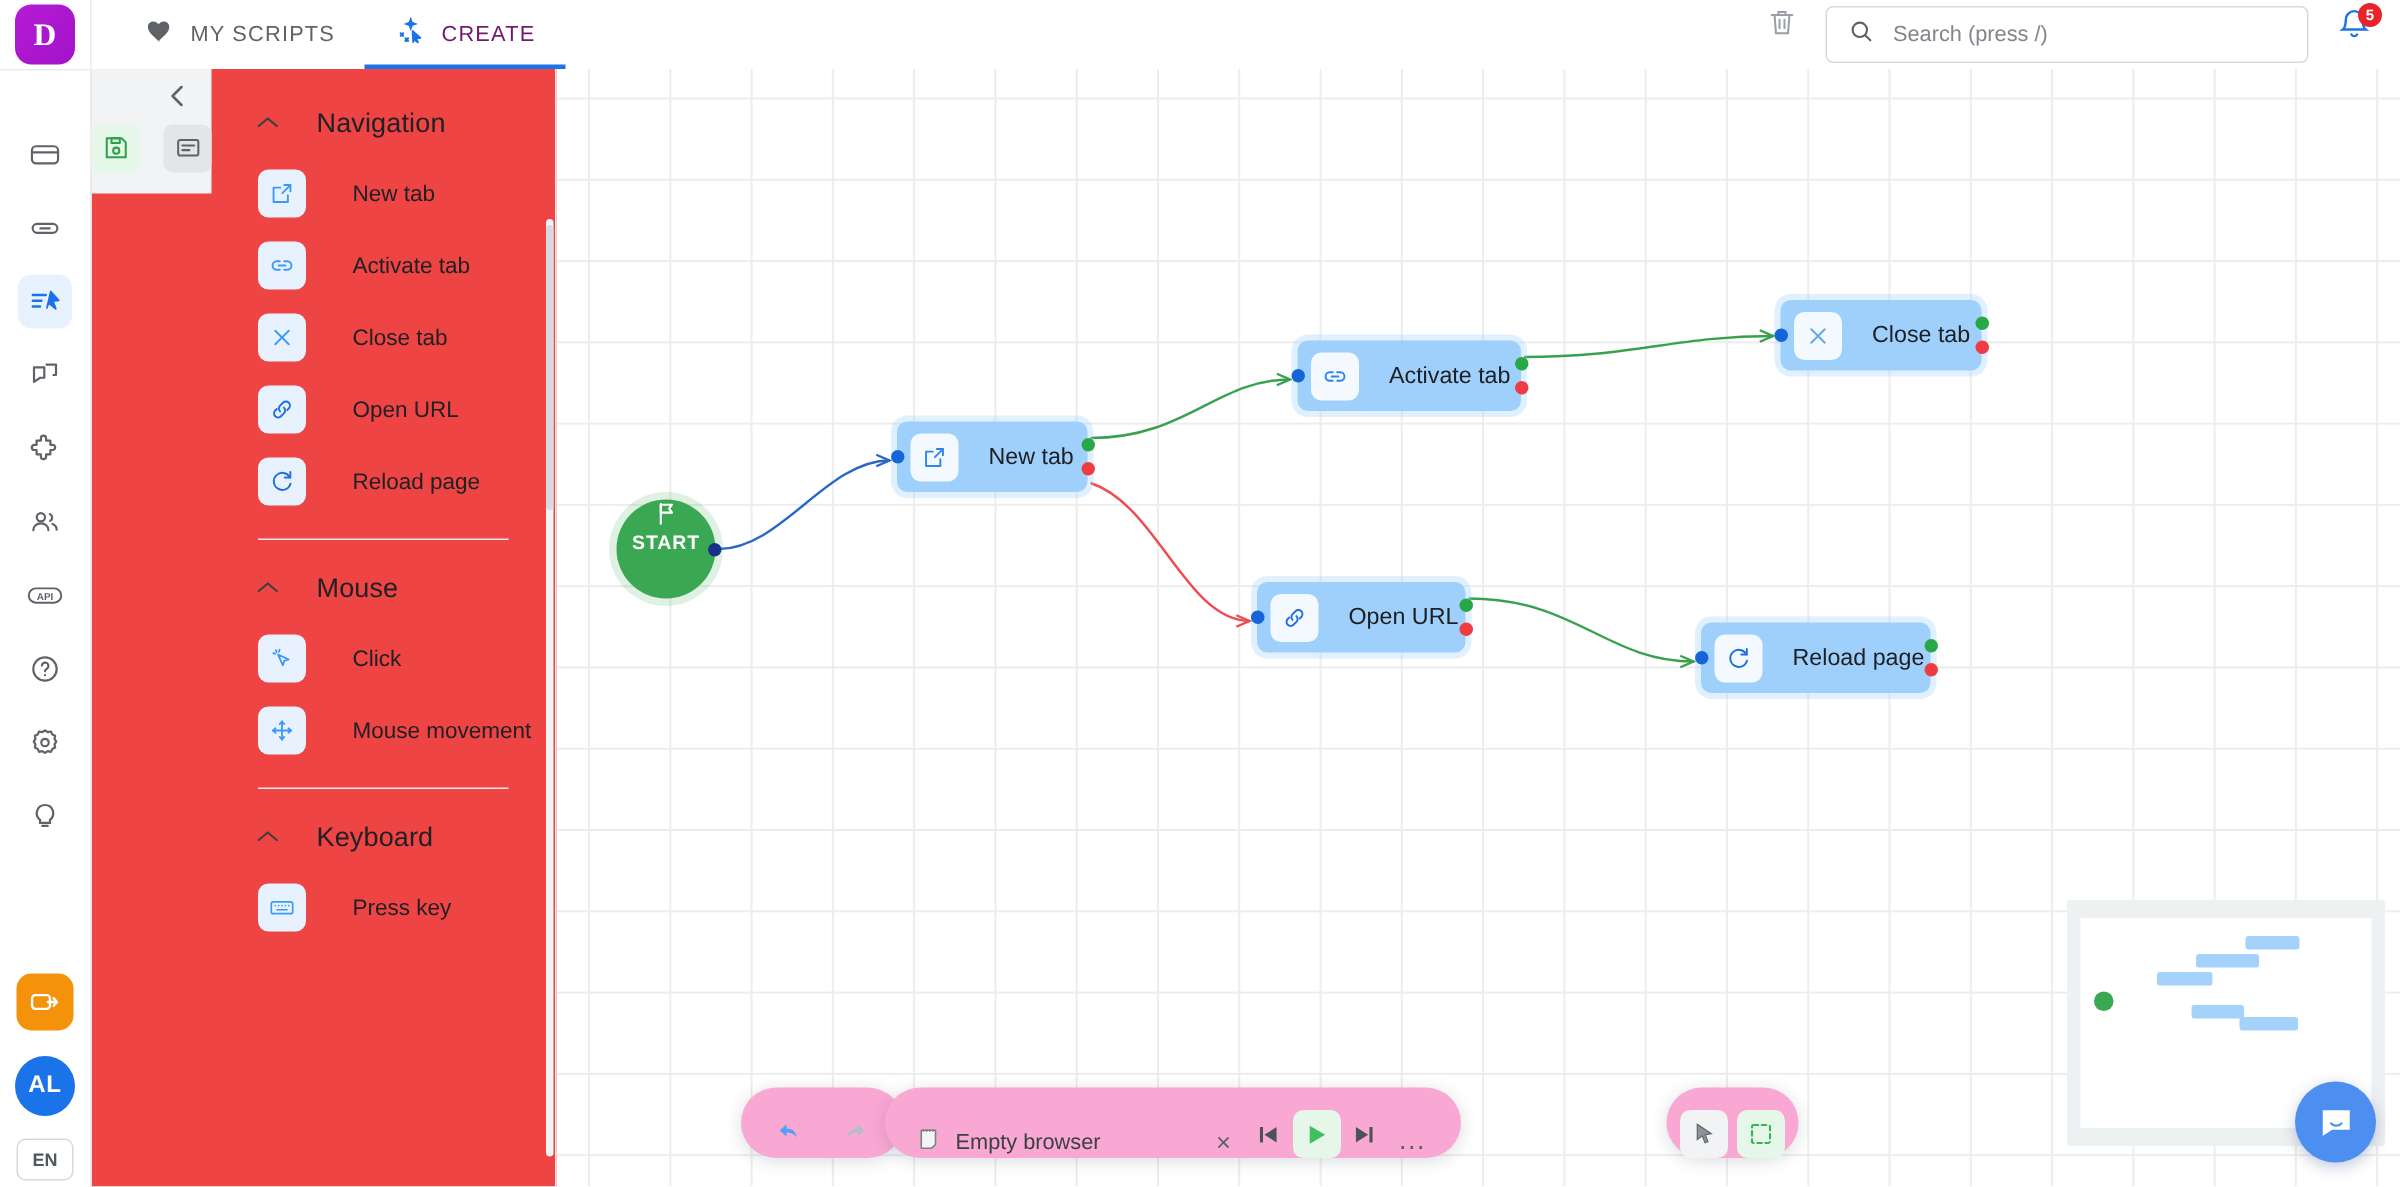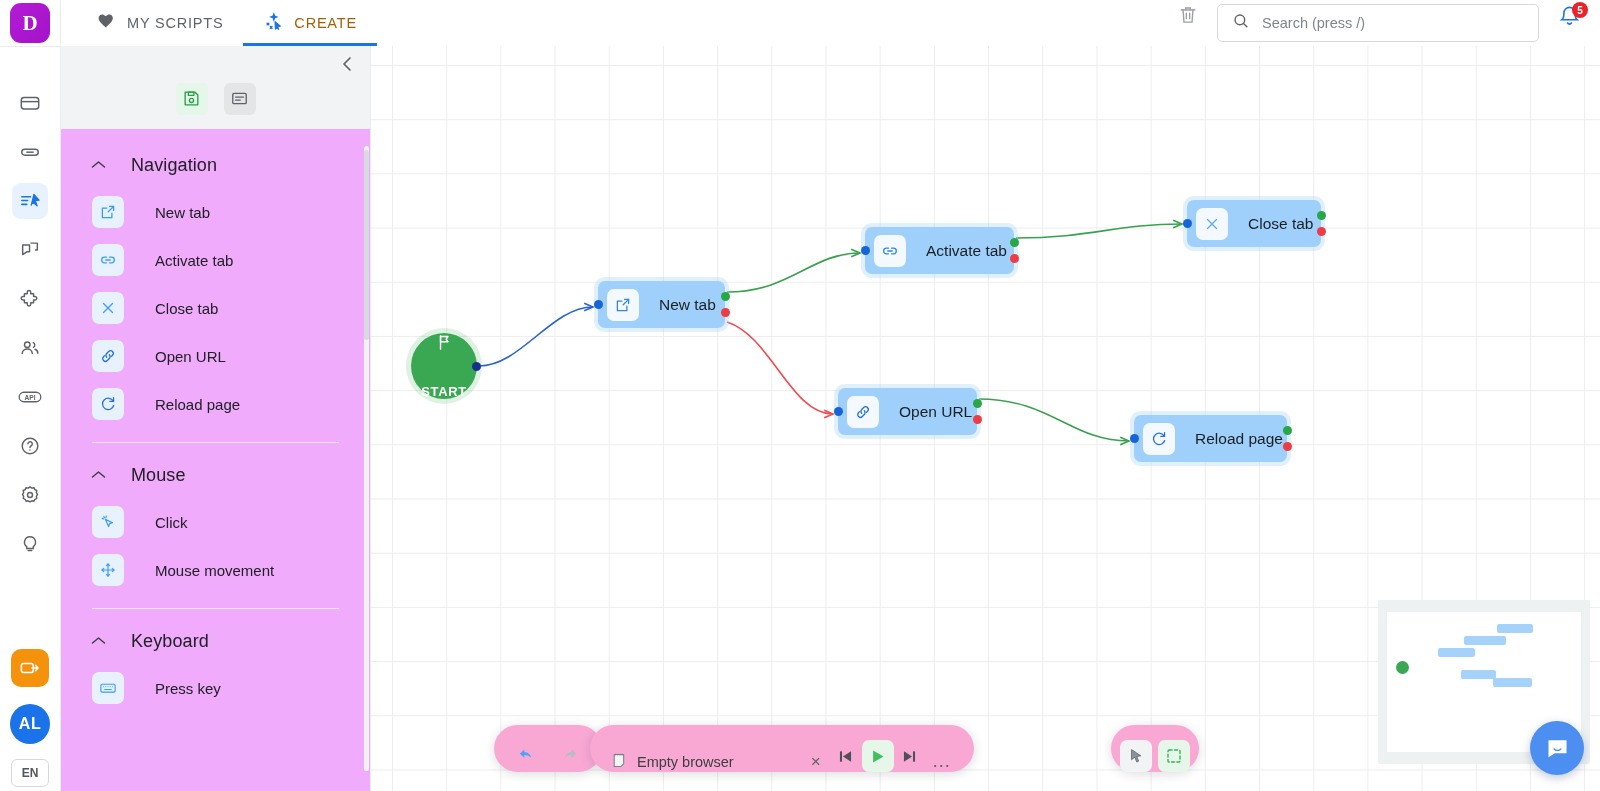--- a/index.html
+++ b/index.html
@@ -57,21 +57,21 @@
   }
   .topbar-underline {
     position:absolute; left:61px; top:45px; right:0; height:1px; background:#e9ecef;
   }
   .tab {
     height:46px; display:flex; align-items:center; gap:11px;
     padding:0 20px; cursor:pointer; position:relative;
     font-size:14.5px; letter-spacing:.8px; color:#5f6368; font-weight:500;
   }
   .tab:first-child { margin-left:16px; }
-  .tab.active { color:#a16207; }
+  .tab.active { color:#701a75; }
   .tab.active::after {
     content:""; position:absolute; left:0; right:0; bottom:0; height:3px; background:#1a73e8;
     z-index:2;
   }
   .topbar-right {
     margin-left:auto; display:flex; align-items:flex-start; gap:18px; padding-right:17px;
   }
   .trash-btn { cursor:pointer; display:flex; align-items:center; }
   .search-box {
     width:322px; height:38px; border:1px solid #d5d9de; border-radius:5px;
@@ -86,22 +86,22 @@
   .bell-badge {
     position:absolute; right:-5px; top:-2px; min-width:16px; height:16px;
     border-radius:8px; background:#e8242a; color:#fff; font-size:10px;
     font-weight:bold; display:flex; align-items:center; justify-content:center;
     padding:0 4px;
   }
 
   
   .panel {
     position:absolute; left:61px; top:46px; width:310px; bottom:0;
-    background:#f0abfc; border-right:1px solid #e9ecef; z-index:30;
-    display:flex; flex-direction:column;
+    background:#ef4444; border-right:1px solid #e9ecef; z-index:30;
+    display:flex; flex-direction:row;
   }
   .panel-head {
     height:83px; background:#f1f3f4; position:relative;
     display:flex; align-items:center; justify-content:center; gap:16px;
   }
   .panel-collapse {
     position:absolute; right:12px; top:7px; cursor:pointer;
     width:22px; height:22px; display:flex; align-items:center; justify-content:center;
   }
   .ph-btn {
@@ -164,21 +164,21 @@
   .port {
     position:absolute; width:9px; height:9px; border-radius:50%;
   }
   .port.in { background:#1565d8; left:-4.5px; top:50%; margin-top:-4.5px; }
   .port.out-green { background:#27a745; right:-4.5px; top:11px; }
   .port.out-red { background:#ef3b42; right:-4.5px; bottom:11px; }
 
   .start-node {
     position:absolute; width:66px; height:66px; border-radius:50%;
     background:#3aa853; box-shadow:0 0 0 5px rgba(58,168,83,.16);
-    display:flex; flex-direction:column; align-items:center; justify-content:space-between;
+    display:flex; flex-direction:column; align-items:center; justify-content:flex-start;
     color:#fff; cursor:pointer; user-select:none;
   }
   .start-node .st-lbl { font-size:13px; font-weight:bold; letter-spacing:.6px; margin-top:2px;}
   .start-port {
     position:absolute; width:9px; height:9px; border-radius:50%; background:#16308c;
     right:-4px; top:50%; margin-top:-4px;
   }
 
   
   .tb {

